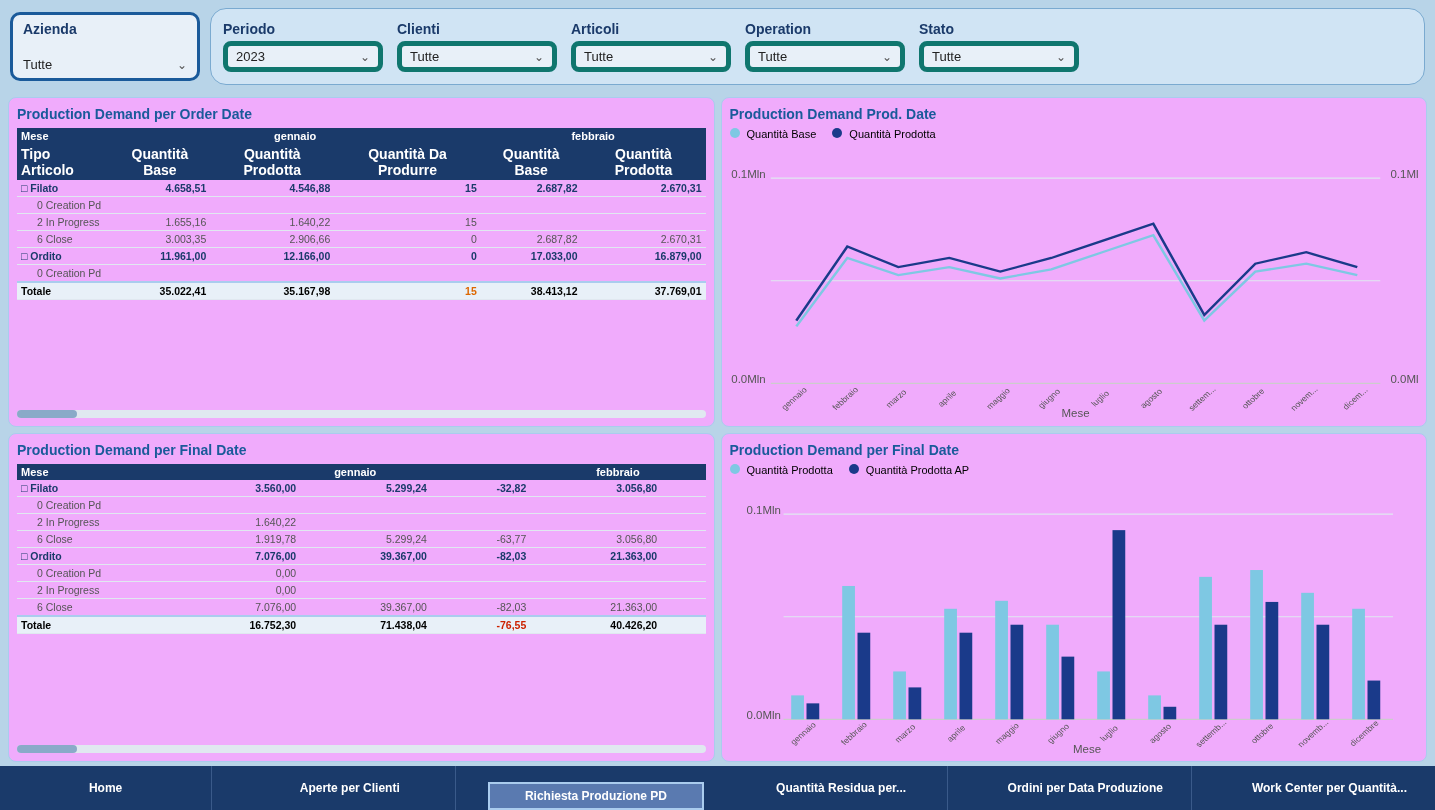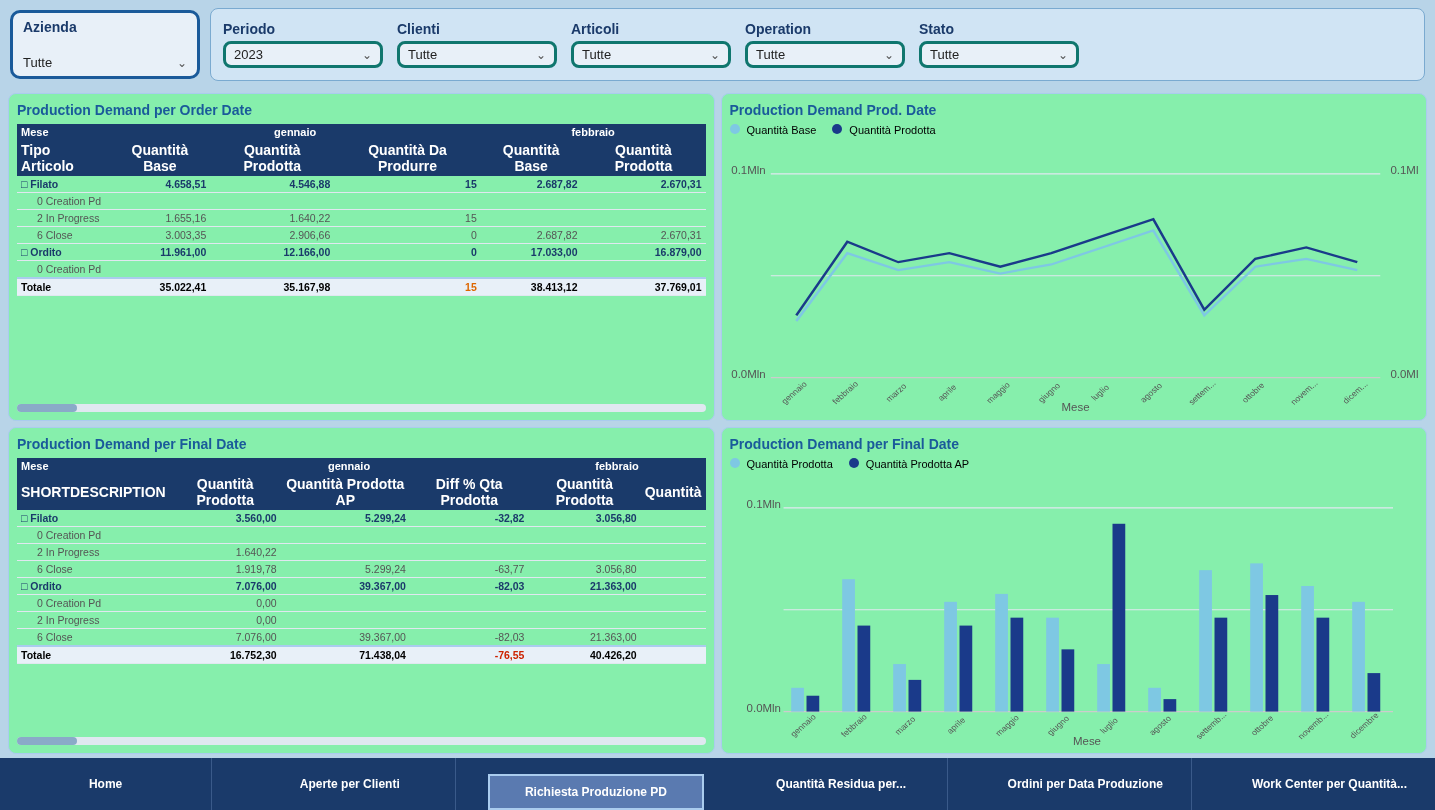--- a/index.html
+++ b/index.html
@@ -53,42 +53,42 @@
     }
     .chevron-icon {
       font-size: 12px;
       color: #555;
       margin-left: 6px;
     }
 
     .filter-group {
       background: #d0e4f4;
       border: 1px solid #7aaad0;
-      border-radius: 8px;
+      border-radius: 16px;
       padding: 12px 12px;
       display: flex;
       gap: 14px;
       flex: 1;
     }
     .filter-item {
       display: flex;
       flex-direction: column;
       min-width: 160px;
     }
     .filter-item-label {
       font-size: 14px;
       font-weight: bold;
       color: #1a3a6a;
       margin-bottom: 4px;
     }
     .filter-item-value-row {
       display: flex;
       align-items: center;
       background: #e8f0f8;
-      border: 3px solid #0f766e;
+      border: 5px solid #0f766e;
       border-radius: 8px;
       padding: 3px 8px;
     }
     .filter-item-value {
       font-size: 13px;
       color: #222;
       flex: 1;
     }
 
     
@@ -96,21 +96,21 @@
       flex: 1;
       display: grid;
       grid-template-columns: 1fr 1fr;
       grid-template-rows: 1fr 1fr;
       gap: 6px;
       padding: 4px 8px;
       overflow: hidden;
     }
 
     .panel {
-      background: #86efac;
+      background: #f0abfc;
       border: 1px solid #aaccee;
       border-radius: 8px;
       padding: 8px;
       overflow: hidden;
       display: flex;
       flex-direction: column;
     }
 
     .panel-title {
       font-size: 14px;
@@ -197,21 +197,21 @@
     .chart-area {
       flex: 1;
       position: relative;
       overflow: hidden;
     }
 
     
     .bottom-nav {
       background: #1a3a6a;
       display: flex;
-      height: 52px;
+      height: 44px;
       flex-shrink: 0;
       gap: 32px;
     }
     .nav-btn {
       flex: 1;
       display: flex;
       align-items: center;
       justify-content: center;
       color: white;
       font-size: 12px;
@@ -423,28 +423,20 @@
   <div class="panel">
     <div class="panel-title">Production Demand per Final Date</div>
     <div style="flex:1; overflow:hidden;">
       <table class="data-table">
         <thead>
           <tr class="month-row">
             <th class="col-header-first">Mese</th>
             <th colspan="3" style="text-align:center">gennaio</th>
             <th colspan="2" style="text-align:center">febbraio</th>
           </tr>
-          <tr class="col-row">
-            <th class="col-header-first">SHORTDESCRIPTION</th>
-            <th>Quantità Prodotta</th>
-            <th>Quantità Prodotta AP</th>
-            <th>Diff % Qta Prodotta</th>
-            <th>Quantità Prodotta</th>
-            <th>Quantità</th>
-          </tr>
         </thead>
         <tbody>
           <tr class="group-row">
             <td>□ <strong>Filato</strong></td>
             <td class="num-cell val-green">3.560,00</td>
             <td class="num-cell val-green">5.299,24</td>
             <td class="num-cell val-red">-32,82</td>
             <td class="num-cell val-green">3.056,80</td>
             <td class="num-cell"></td>
           </tr>

